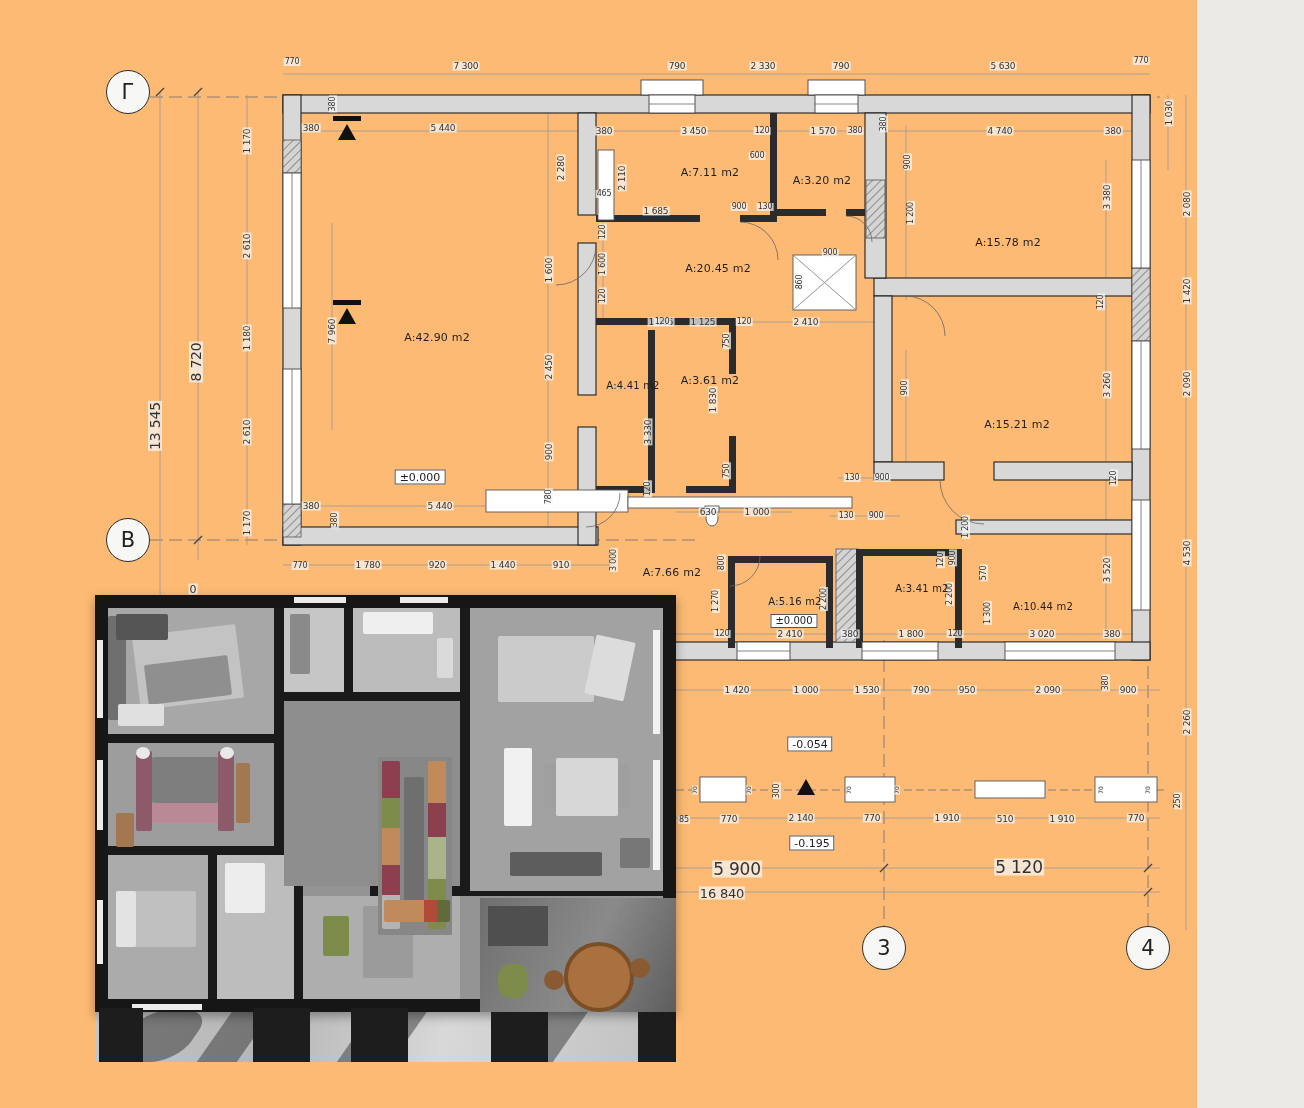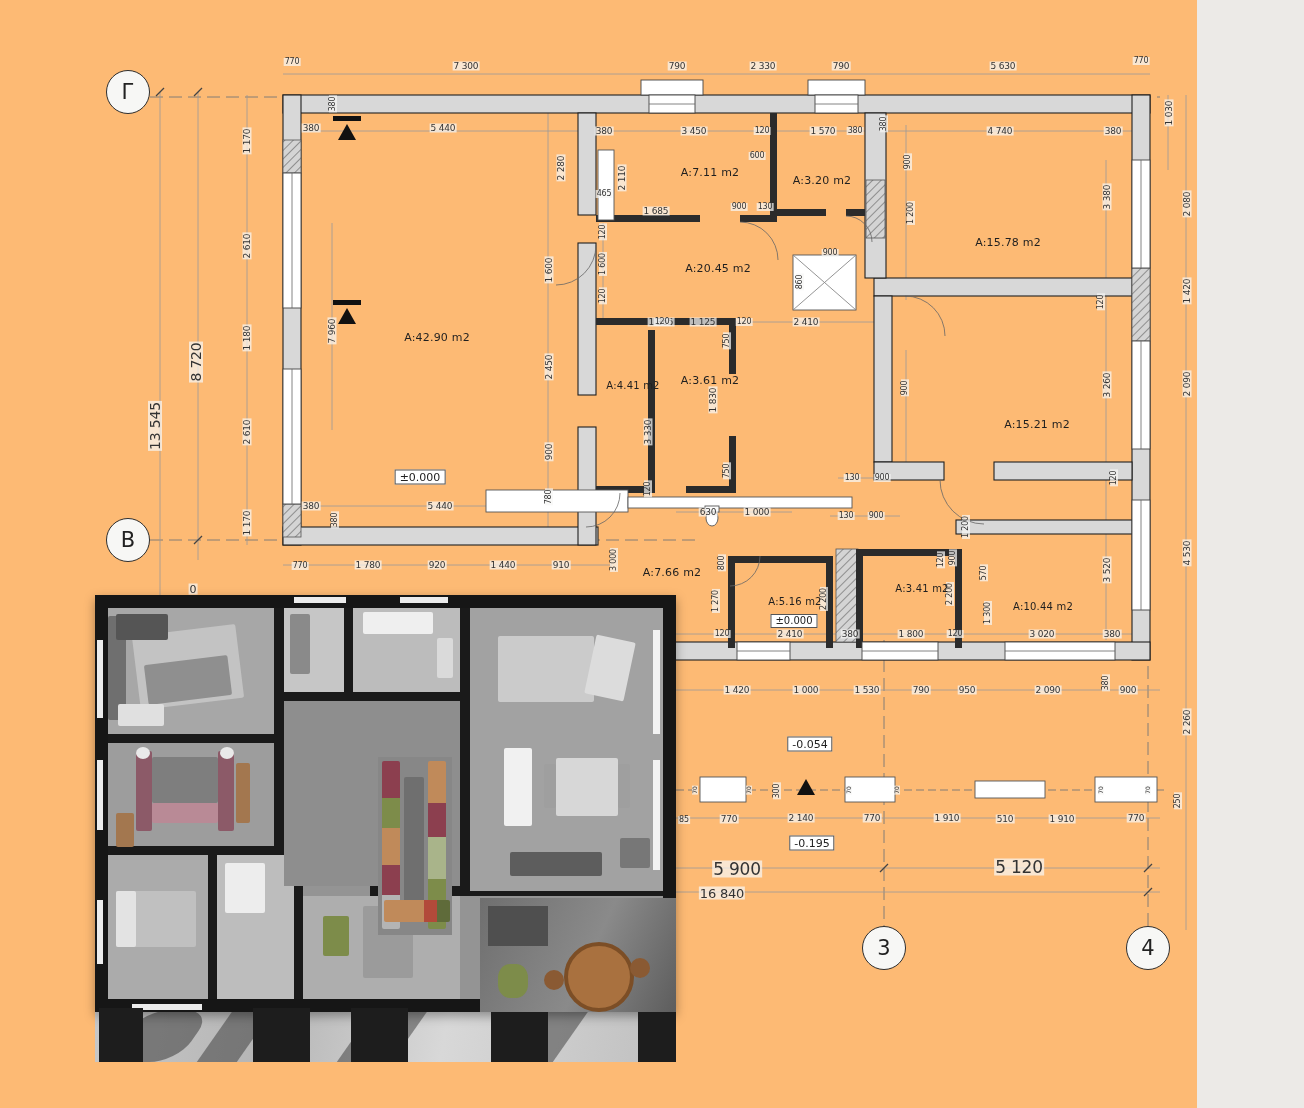--- a/index.html
+++ b/index.html
@@ -317,21 +317,21 @@
       <div class="lbl dim" style="left: 1101px; top: 790px; font-size: 6px; transform: translate(-50%, -50%) rotate(-90deg);">70</div>
       <div class="lbl dim" style="left: 1148px; top: 790px; font-size: 6px; transform: translate(-50%, -50%) rotate(-90deg);">70</div>
       <div class="lbl dim" style="left: 737px; top: 869px; font-size: 17px; transform: translate(-50%, -50%);">5 900</div>
       <div class="lbl dim" style="left: 1019px; top: 867px; font-size: 17px; transform: translate(-50%, -50%);">5 120</div>
       <div class="lbl dim" style="left: 722px; top: 893px; font-size: 13px; transform: translate(-50%, -50%);">16 840</div>
       <div class="lbl room" style="left: 437px; top: 337px; transform: translate(-50%, -50%);">A:42.90 m2</div>
       <div class="lbl room" style="left: 710px; top: 172px; transform: translate(-50%, -50%);">A:7.11 m2</div>
       <div class="lbl room" style="left: 822px; top: 180px; transform: translate(-50%, -50%);">A:3.20 m2</div>
       <div class="lbl room" style="left: 718px; top: 268px; transform: translate(-50%, -50%);">A:20.45 m2</div>
       <div class="lbl room" style="left: 1008px; top: 242px; transform: translate(-50%, -50%);">A:15.78 m2</div>
-      <div class="lbl room" style="left: 1017px; top: 424px; transform: translate(-50%, -50%); margin-left: 20px;">A:15.21 m2</div>
+      <div class="lbl room" style="left: 1017px; top: 424px; transform: translate(-50%, -50%);">A:15.21 m2</div>
       <div class="lbl room" style="left: 633px; top: 386px; font-size: 10px; transform: translate(-50%, -50%);">A:4.41 m2</div>
       <div class="lbl room" style="left: 710px; top: 380px; transform: translate(-50%, -50%);">A:3.61 m2</div>
       <div class="lbl room" style="left: 672px; top: 572px; transform: translate(-50%, -50%);">A:7.66 m2</div>
       <div class="lbl room" style="left: 795px; top: 602px; font-size: 10px; transform: translate(-50%, -50%);">A:5.16 m2</div>
       <div class="lbl room" style="left: 922px; top: 589px; font-size: 10px; transform: translate(-50%, -50%);">A:3.41 m2</div>
       <div class="lbl room" style="left: 1043px; top: 607px; font-size: 10px; transform: translate(-50%, -50%);">A:10.44 m2</div>
       <div class="lbl elev" style="left: 420px; top: 477px; transform: translate(-50%, -50%);">±0.000</div>
       <div class="lbl elev" style="left: 794px; top: 621px; font-size: 10px; transform: translate(-50%, -50%);">±0.000</div>
       <div class="lbl elev" style="left: 810px; top: 744px; transform: translate(-50%, -50%);">-0.054</div>
       <div class="lbl elev" style="left: 812px; top: 843px; transform: translate(-50%, -50%);">-0.195</div>

